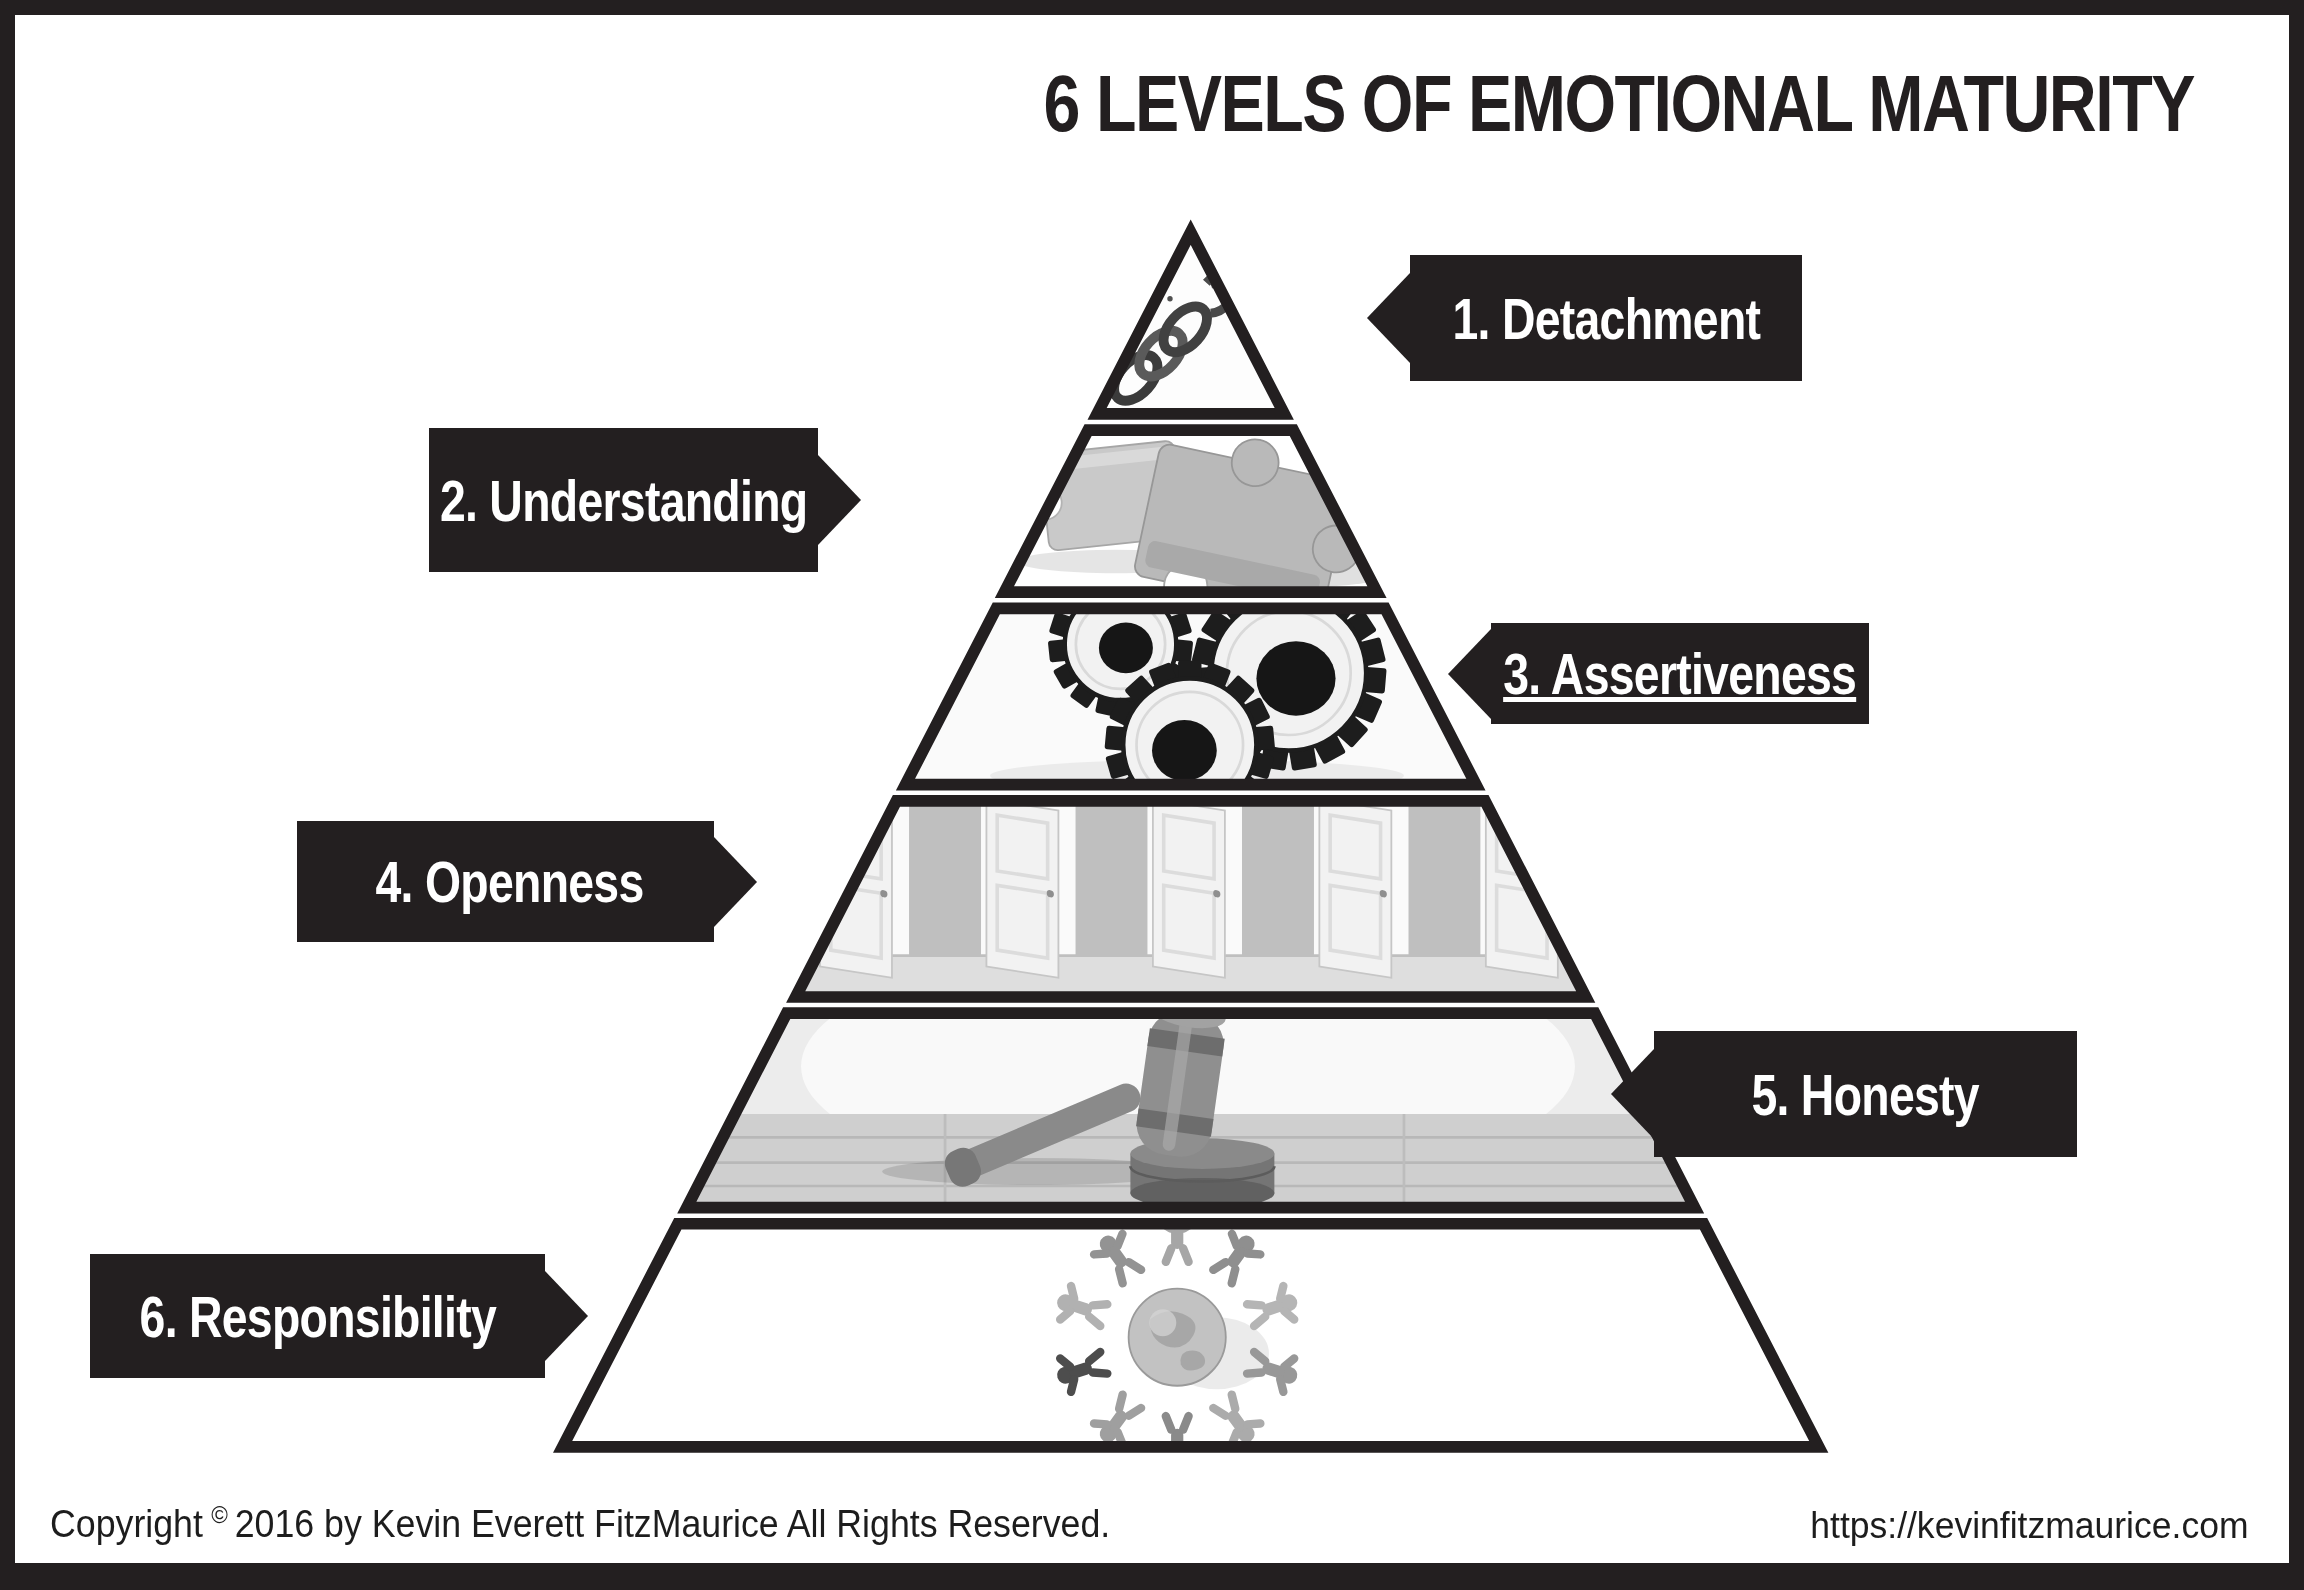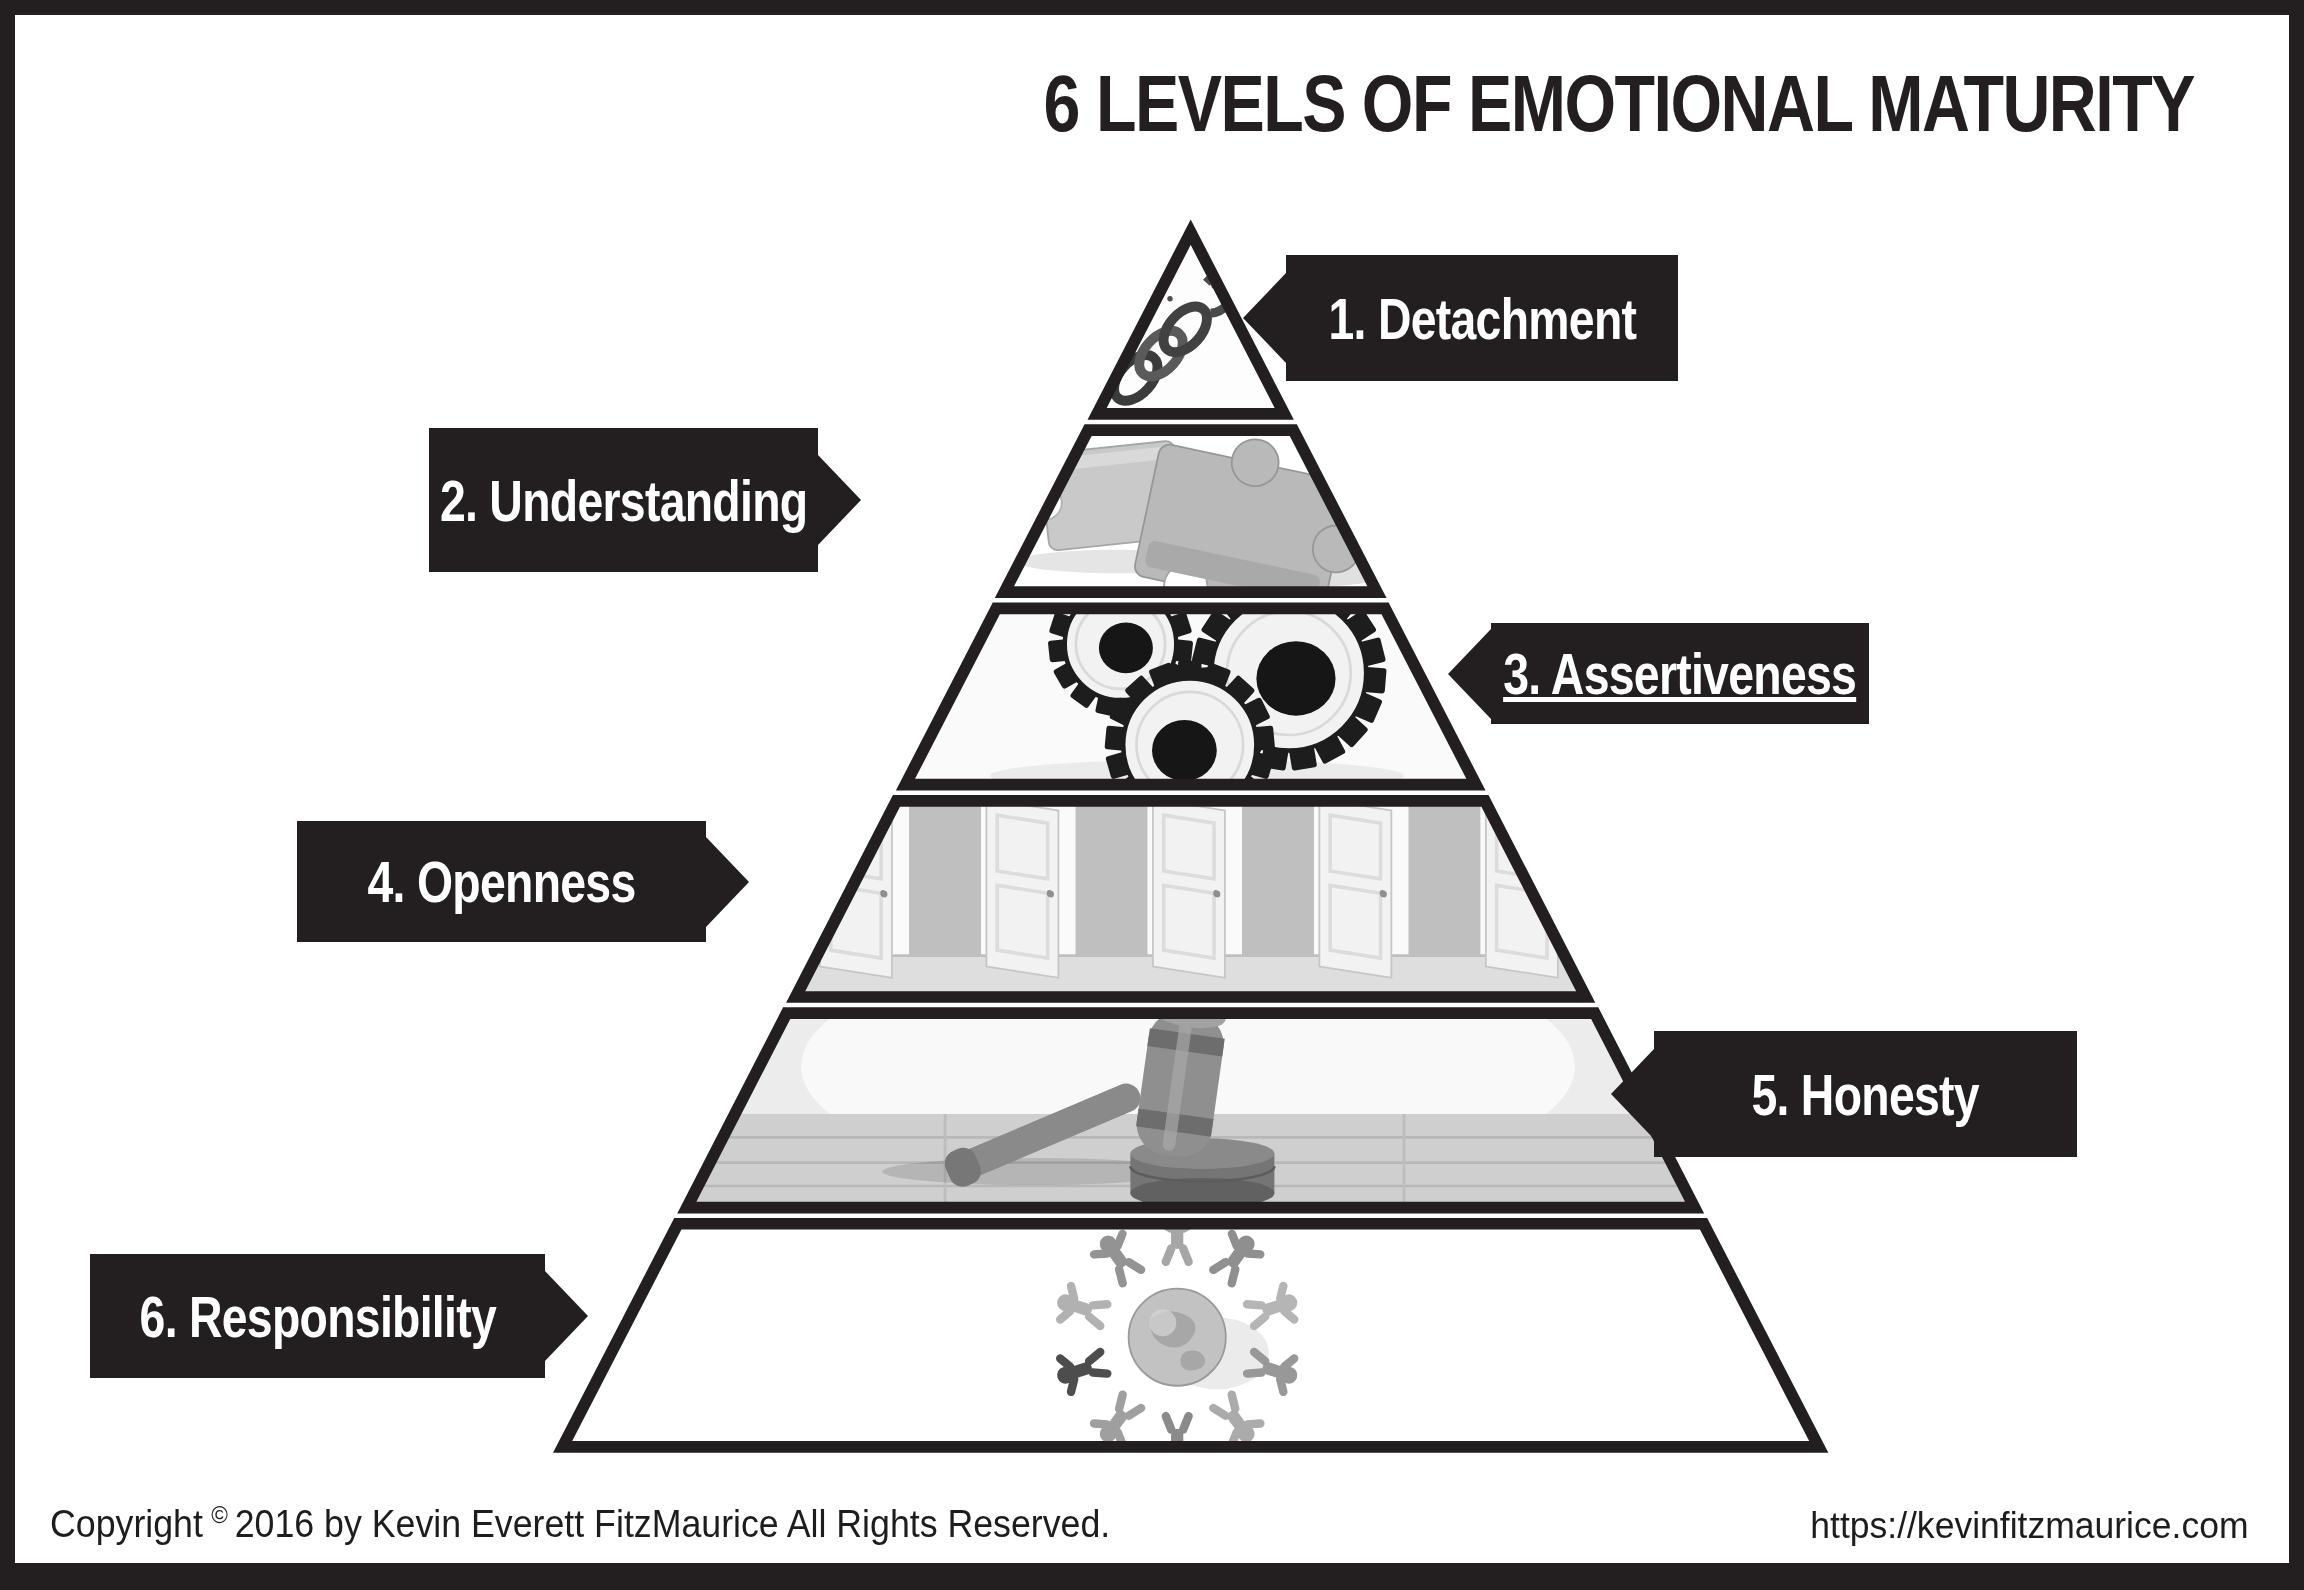--- a/index.html
+++ b/index.html
@@ -307,36 +307,36 @@
           <use href="#clay-figure" fill="#9f9f9f" transform="translate(1246.3 1572.9) rotate(216.0) scale(0.85)"></use>
           <use href="#clay-figure" fill="#4d4d4d" transform="translate(1208.1 1520.4) rotate(252.0) scale(0.85)"></use>
           <use href="#clay-figure" fill="#b1b1b1" transform="translate(1208.1 1455.6) rotate(288.0) scale(0.85)"></use>
           <use href="#clay-figure" fill="#939393" transform="translate(1246.3 1403.1) rotate(324.0) scale(0.85)"></use>
         </g>
     </g>
     <path d="M753 1360 H1893 L2021 1608 H625 Z" fill="none" stroke="#231f20" stroke-width="13"></path>
   </g>
 </svg>
 
-<div class="level-label" style="left:1286px;top:255px;width:392px;height:126px;">
+<div class="level-label" style="left:1410px;top:255px;width:392px;height:126px;">
   <span class="arrow arrow-left"></span>
   <span class="label-text">1. Detachment</span>
 </div>
 
 <div class="level-label" style="left:429px;top:428px;width:389px;height:144px;">
   <span class="arrow arrow-right"></span>
   <span class="label-text">2. Understanding</span>
 </div>
 
 <div class="level-label" style="left:1491px;top:623px;width:378px;height:101px;text-decoration:underline;">
   <span class="arrow arrow-left"></span>
   <span class="label-text">3. Assertiveness</span>
 </div>
 
-<div class="level-label" style="left:297px;top:821px;width:409px;height:121px;">
+<div class="level-label" style="left:297px;top:821px;width:409px;height:121px;padding-left:8px;">
   <span class="arrow arrow-right"></span>
   <span class="label-text">4. Openness</span>
 </div>
 
 <div class="level-label" style="left:1654px;top:1031px;width:423px;height:126px;">
   <span class="arrow arrow-left"></span>
   <span class="label-text">5. Honesty</span>
 </div>
 
 <div class="level-label" style="left:50px;top:1254px;width:455px;height:124px;margin-left:40px;">

